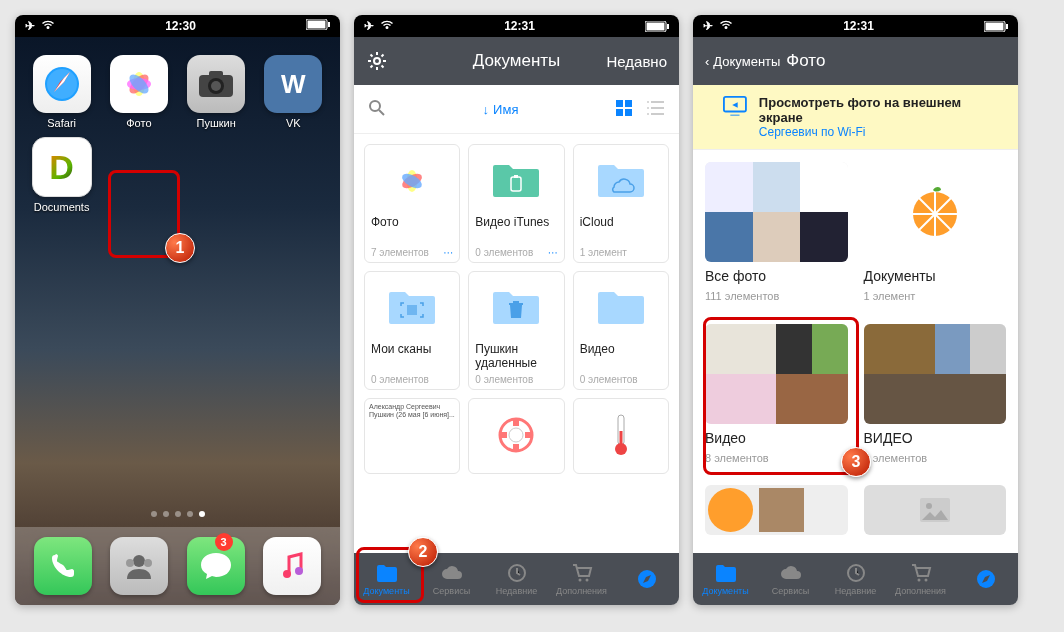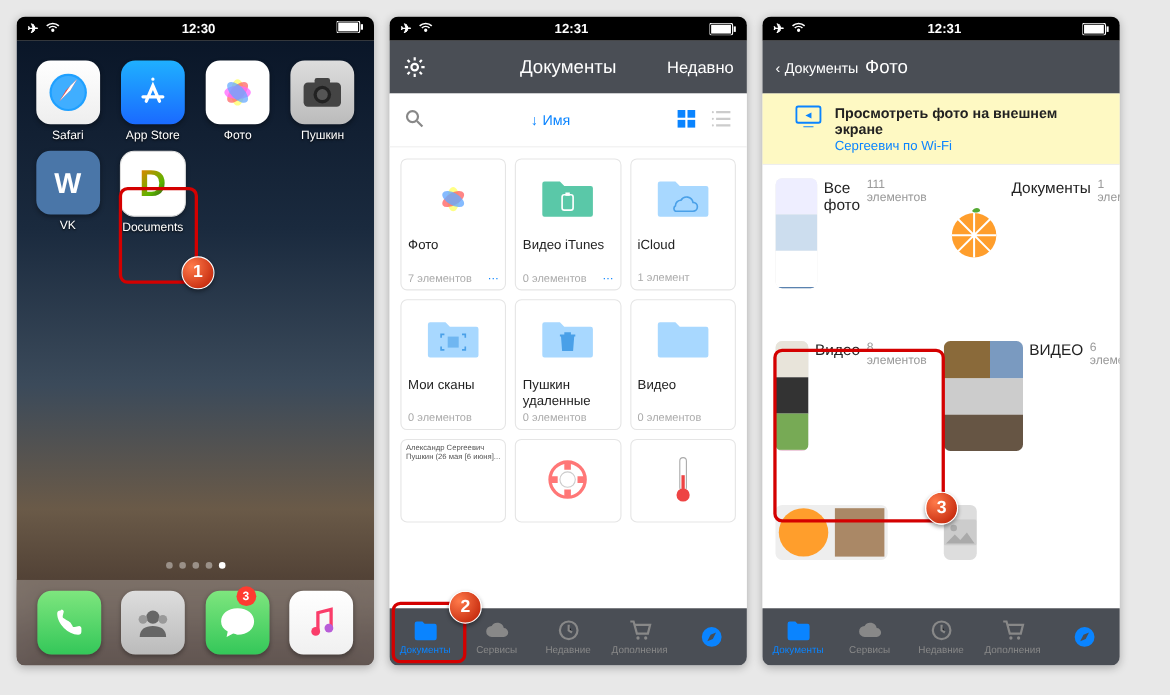--- a/index.html
+++ b/index.html
@@ -36,21 +36,21 @@
 .folder .thumb{height:56px;display:flex;align-items:center;justify-content:center;margin-bottom:6px;}
 .folder .nm{font-size:12px;color:#222;min-height:28px;}
 .folder .meta{font-size:10px;color:#aaa;display:flex;justify-content:space-between;align-items:center;margin-top:4px;}
 .foldsvg{width:50px;height:40px;}
 
 .banner{background:#fef9c3;padding:10px 30px;display:flex;gap:12px;align-items:flex-start;border-bottom:1px solid #eee;}
 .banner .btx{font-size:13px;font-weight:600;}
 .banner .bsub{font-size:12px;color:#0a84ff;}
 
 .albums{padding:12px;display:grid;grid-template-columns:repeat(2,1fr);gap:16px;background:#fff;flex:1;overflow:hidden;}
-.album{display:flex;gap:6px;position:relative;}
+.album{display:flex;flex-direction:column;gap:6px;position:relative;}
 .album .athumb{height:100px;border-radius:6px;background:#eee;display:flex;flex-wrap:wrap;overflow:hidden;}
 .album .anm{font-size:14px;color:#222;}
 .album .acnt{font-size:11px;color:#999;}
 .tile{flex:1 1 33%;min-width:30px;min-height:33px;}
 
 .tabbar{background:#4a4e55;height:52px;display:flex;}
 .tab{flex:1;display:flex;flex-direction:column;align-items:center;justify-content:center;gap:2px;color:#888;}
 .tab.on{color:#0a84ff;}
 .tab .tlbl{font-size:9px;}
 .tab svg{width:24px;height:22px;}
@@ -103,28 +103,20 @@
               <svg width="40" height="40" viewBox="0 0 40 40">
                 <circle cx="20" cy="20" r="17" fill="#1fa0ff"></circle>
                 <circle cx="20" cy="20" r="15" fill="#fff" opacity=".15"></circle>
                 <path d="M12 28L22 18l6-10-10 10z" fill="#ff3b30"></path>
                 <path d="M12 28l10-10 6-10-6 6z" fill="#fff"></path>
               </svg>
             </div>
             <div class="lbl">Safari</div>
           </div>
       <div class="app">
-            <div class="ico i-appstore">
-              <svg width="36" height="36" viewBox="0 0 36 36">
-                <path stroke="#fff" stroke-width="3" stroke-linecap="round" fill="none" d="M18 6v0M12 26l6-14 6 14M9 22h18"></path>
-              </svg>
-            </div>
-            <div class="lbl">App Store</div>
-          </div>
-      <div class="app">
             <div class="ico i-photos">
               <svg width="40" height="40" viewBox="0 0 40 40">
                 <g transform="translate(20 20)">
                   <ellipse rx="6" ry="12" fill="#ff6" opacity=".75"></ellipse>
                   <ellipse rx="6" ry="12" fill="#f66" opacity=".75" transform="rotate(45)"></ellipse>
                   <ellipse rx="6" ry="12" fill="#f6f" opacity=".75" transform="rotate(90)"></ellipse>
                   <ellipse rx="6" ry="12" fill="#6af" opacity=".75" transform="rotate(135)"></ellipse>
                 </g>
               </svg>
             </div>

